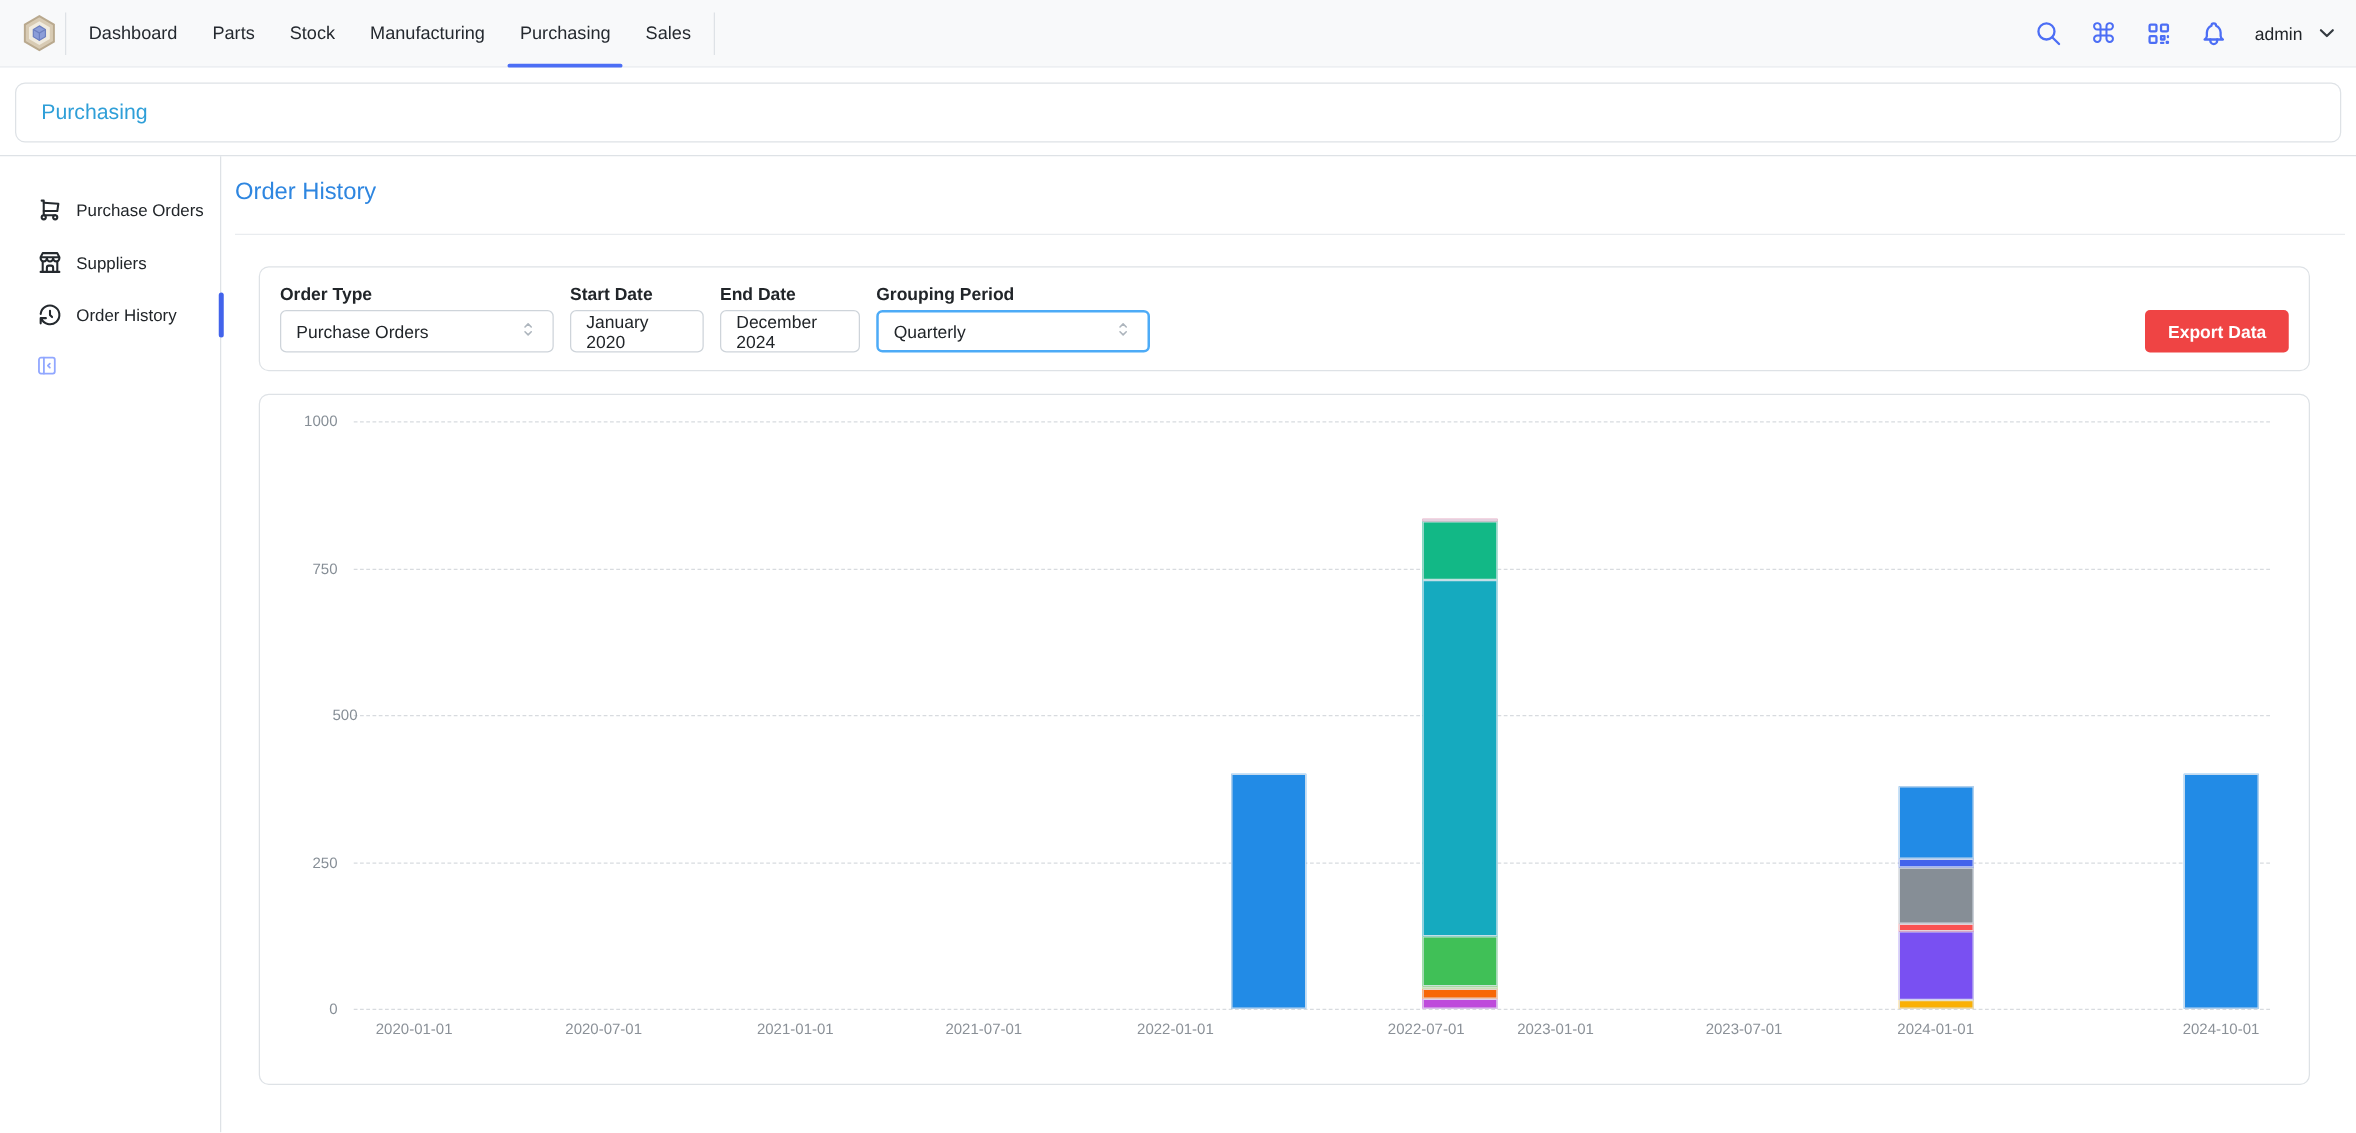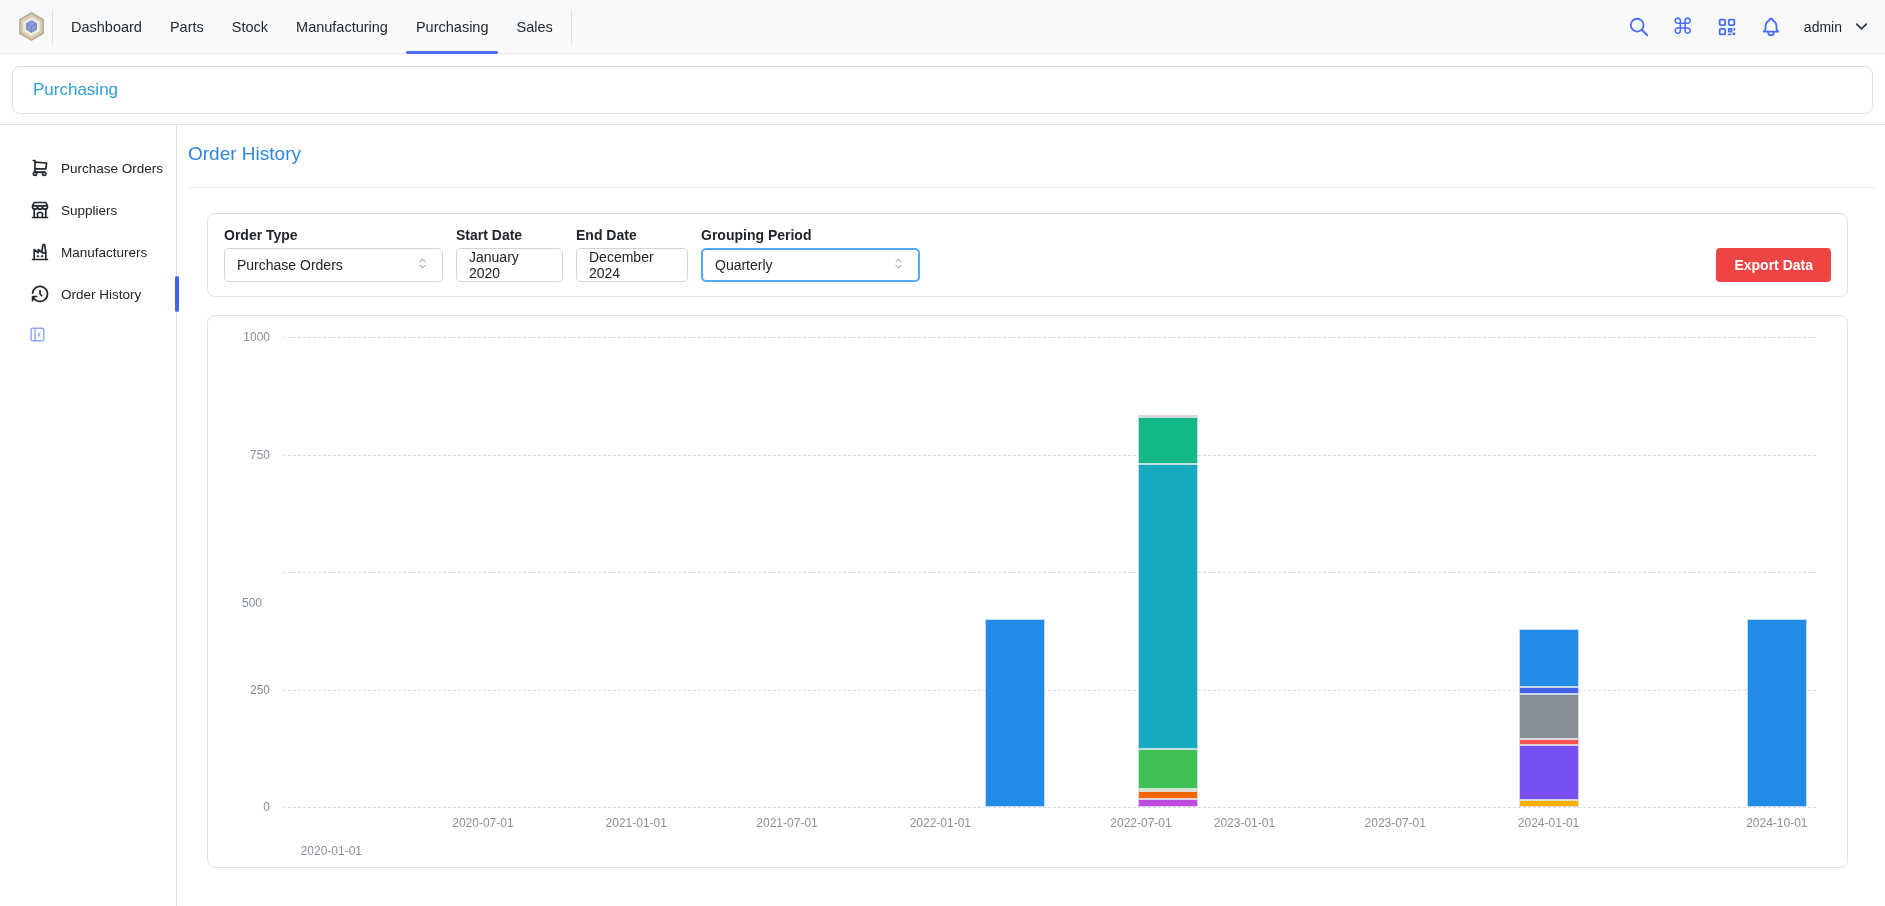--- a/index.html
+++ b/index.html
@@ -151,30 +151,20 @@
         <path d="M3 21l18 0"></path>
         <path d="M3 7v1a3 3 0 0 0 6 0v-1m0 1a3 3 0 0 0 6 0v-1m0 1a3 3 0 0 0 6 0v-1h-18l2-4h14l2 4"></path>
         <path d="M5 21v-10.15"></path>
           <path d="M19 21v-10.15"></path>
         <path d="M9 21v-4a2 2 0 0 1 2-2h2a2 2 0 0 1 2 2v4"></path>
         </svg>
       <span>Suppliers</span>
     </div>
     <div class="side-item">
       <svg width="20" height="20" viewBox="0 0 24 24" fill="none" stroke-width="2" stroke-linecap="round" stroke-linejoin="round" stroke="#24292e">
-        <path d="M3 21h18"></path>
-          <path d="M5 21v-12l5 4v-4l5 4h4"></path>
-        <path d="M19 21v-8l-1.4-9.6a.5.5 0 0 0-.5-.4h-1.1a.5.5 0 0 0-.5.4l-1.4 8.6"></path>
-        <path d="M9 17h1"></path>
-          <path d="M14 17h1"></path>
-        </svg>
-      <span>Manufacturers</span>
-    </div>
-    <div class="side-item">
-      <svg width="20" height="20" viewBox="0 0 24 24" fill="none" stroke-width="2" stroke-linecap="round" stroke-linejoin="round" stroke="#24292e">
         <path d="M12 8l0 4l2 2"></path>
           <path d="M3.05 11a9 9 0 1 1 .5 4m-.5 5v-5h5"></path>
         </svg>
       <span>Order History</span>
       <span class="active-bar"></span>
     </div>
     <span class="collapse-btn">
       <svg width="19" height="19" viewBox="0 0 24 24" fill="none" stroke-width="1.8" stroke-linecap="round" stroke-linejoin="round" stroke="#91a7ff">
         <rect x="4" y="4" width="16" height="16" rx="2"></rect>
           <path d="M9 4v16"></path>
@@ -229,26 +219,26 @@
         <button class="export-btn">Export Data</button>
       </div>
 
       <div class="chart-card">
         <div class="chart-area" id="chart">
             <div class="gridline" style="left: 75px; width: 1533px; top: 491px;"></div>
             <div class="y-label" style="left: 12px; top: 491px;">0</div>
             <div class="gridline" style="left: 75px; width: 1533px; top: 373.5px;"></div>
             <div class="y-label" style="left: 12px; top: 373.5px;">250</div>
             <div class="gridline" style="left: 75px; width: 1533px; top: 256px;"></div>
-            <div class="y-label" style="left: 4px; top: 256px; margin-top: 31px;">500</div>
+            <div class="y-label" style="left: 28px; top: 256px;">500</div>
             <div class="gridline" style="left: 75px; width: 1533px; top: 138.5px;"></div>
             <div class="y-label" style="left: 12px; top: 138.5px;">750</div>
             <div class="gridline" style="left: 75px; width: 1533px; top: 21px;"></div>
             <div class="y-label" style="left: 12px; top: 21px;">1000</div>
-            <div class="x-label" style="left: 123.323px; top: 528px; text-align: center;">2020-01-01</div>
+            <div class="x-label" style="left: 123.323px; top: 500px; text-align: center;">2020-01-01</div>
             <div class="x-label" style="left: 274.957px; top: 500px;">2020-07-01</div>
             <div class="x-label" style="left: 428.257px; top: 500px;">2021-01-01</div>
             <div class="x-label" style="left: 579.057px; top: 500px;">2021-07-01</div>
             <div class="x-label" style="left: 732.357px; top: 500px;">2022-01-01</div>
             <div class="x-label" style="left: 933px; top: 500px;">2022-07-01</div>
             <div class="x-label" style="left: 1036.46px; top: 500px;">2023-01-01</div>
             <div class="x-label" style="left: 1187.26px; top: 500px;">2023-07-01</div>
             <div class="x-label" style="left: 1340.56px; top: 500px;">2024-01-01</div>
             <div class="x-label" style="left: 1568.84px; top: 500px;">2024-10-01</div>
             <div class="bar-seg" style="left: 777.341px; top: 303px; height: 188px; background: rgb(34, 139, 230);"></div>

